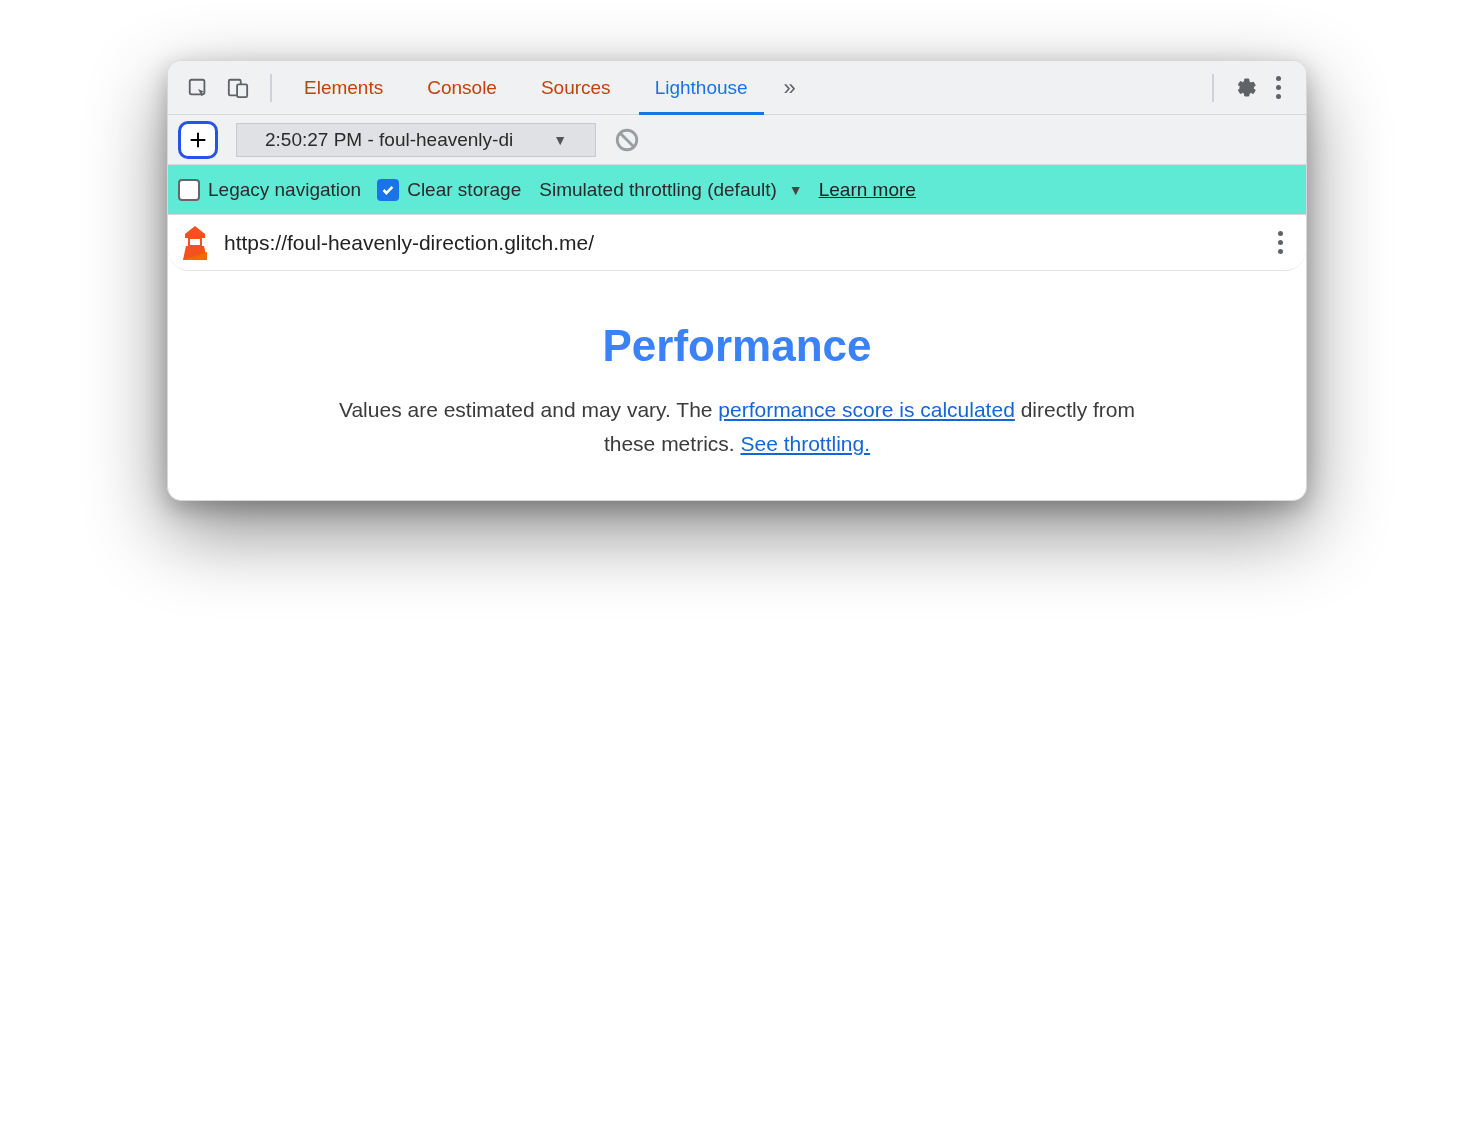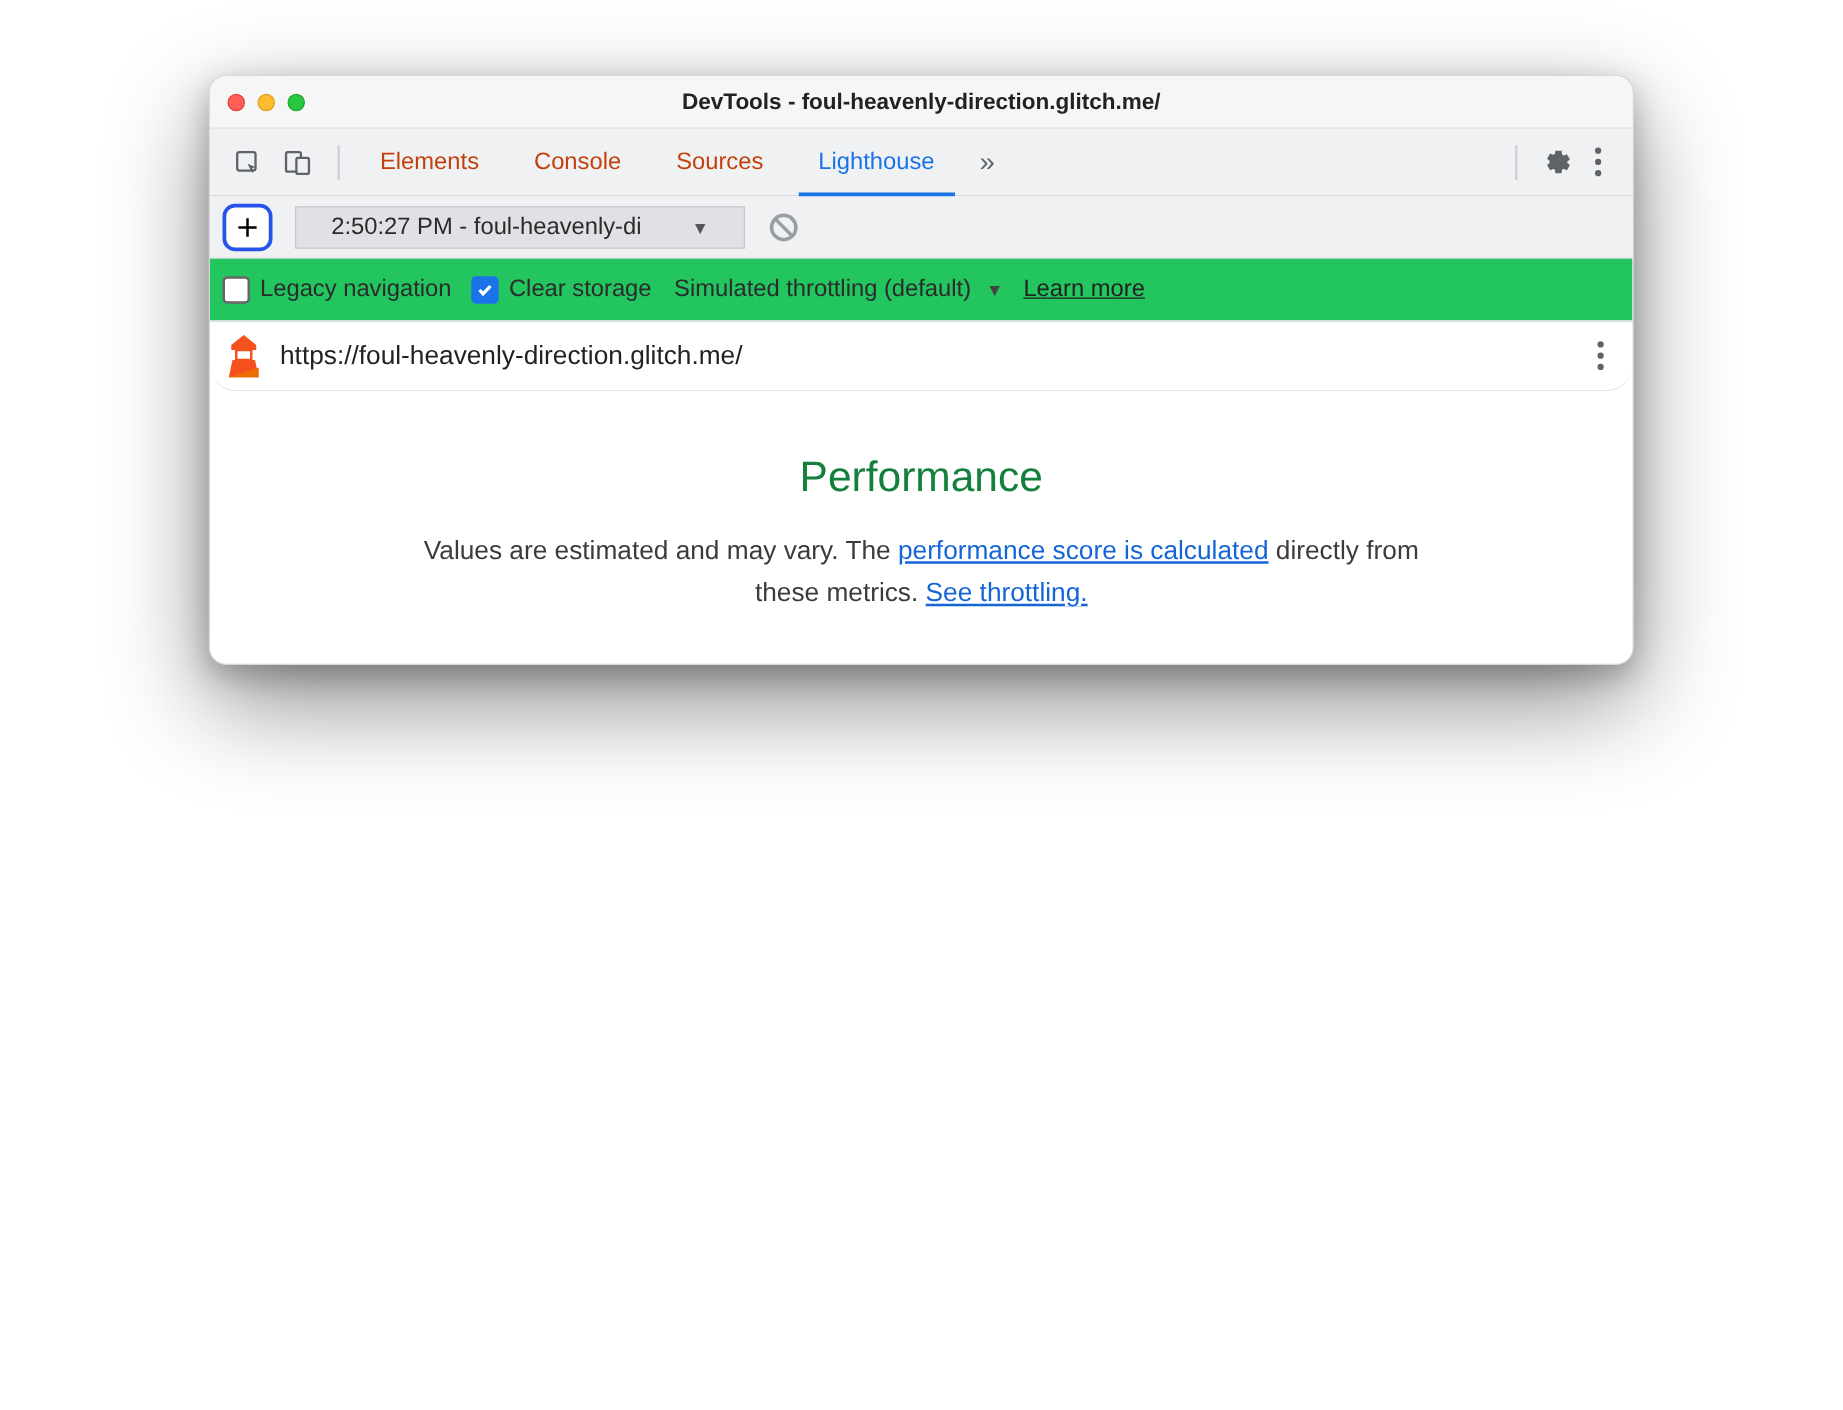--- a/index.html
+++ b/index.html
@@ -81,21 +81,21 @@
     background: #e0e1e4; border: 1px solid #c7c9cd;
     display: flex; align-items: center; padding: 0 28px; color: #2a2a2a;
     font-size: 19px; cursor: pointer; position: relative;
   }
   .report-select .chev { margin-left: auto; color: #555; font-size: 14px;}
   .clear-btn { color: #9a9da2; display: flex; align-items: center; cursor: pointer;}
   .clear-btn svg { width: 26px; height: 26px; stroke: #9a9da2; stroke-width: 2.6; fill: none;}
 
   
   .options {
-    height: 50px; background: #22c55e;
+    height: 50px; background: #5eead4;
     border-bottom: 1px solid #d6d8dc;
     display: flex; align-items: center; gap: 16px; padding: 0 10px;
     font-size: 19px; color: #2b2b2b;
   }
   .chk {
     width: 22px; height: 22px; border: 2px solid #666; border-radius: 4px;
     display: inline-flex; align-items: center; justify-content: center;
     background: #fff; cursor: pointer;
   }
   .chk.checked { background: #1a73e8; border-color: #1a73e8; }
@@ -121,42 +121,34 @@
   .gauge {
     width: 140px; height: 140px; margin: 0 auto 22px; position: relative;
   }
   .gauge .bg { position: absolute; inset: 0; border-radius: 50%; background: #fdecec; }
   .gauge svg { position: absolute; inset: 0; transform: rotate(-90deg); }
   .gauge .arc { fill: none; stroke: #e8322d; stroke-width: 12; stroke-linecap: round; }
   .gauge .score {
     position: absolute; inset: 0; display: flex; align-items: center; justify-content: center;
     font-size: 48px; font-weight: 400; color: #cc1f1a;
   }
-  .cat-title { font-size: 34px; font-weight: 400; color: #15803d; margin: 14px 0 22px; }
+  .cat-title { font-size: 44px; font-weight: 700; color: #3b82f6; margin: 14px 0 22px; }
   .desc { font-size: 21px; color: #3b3b3b; line-height: 1.6; max-width: 820px; margin: 0 auto; }
   .desc a { color: #1565d8; text-decoration: underline; }
   .legend { display: flex; gap: 70px; justify-content: center; margin-top: 34px; align-items: center;}
   .legend-item { display: flex; align-items: center; gap: 18px; font-size: 21px; color: #222;}
   .tri { width: 0; height: 0; border-left: 12px solid transparent; border-right: 12px solid transparent; border-bottom: 20px solid #f44336; }
   .sq { width: 20px; height: 20px; background: #f5a623; }
   .circ { width: 20px; height: 20px; border-radius: 50%; background: #0cce6b; }
 </style>
 </head>
 <body>
 
 <div class="window">
 
-  <div class="titlebar">
-    <div class="traffic">
-      <div class="dot red"></div>
-      <div class="dot yellow"></div>
-      <div class="dot green"></div>
-    </div>
-    <div class="title">DevTools - foul-heavenly-direction.glitch.me/</div>
-  </div>
 
   <div class="tabstrip">
     <div class="left-icons">
       <div class="iconbtn">
         <svg viewBox="0 0 24 24">
             <rect x="3" y="3" width="16" height="16" rx="2" stroke-width="2"></rect>
             <path d="M12 13 l4 8 l2 -2 l-2 -2 l3 -1 z" fill="#5f6367" stroke="none"></path>
           </svg>
       </div>
       <div class="iconbtn">

